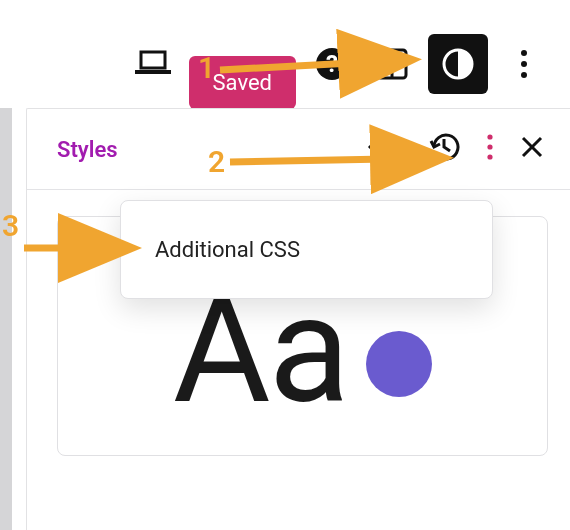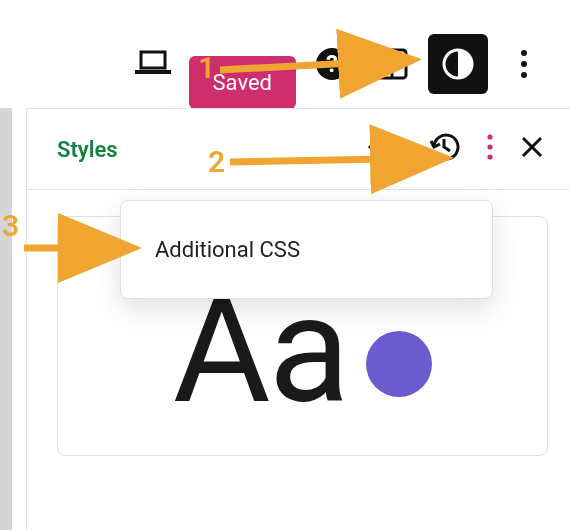--- a/index.html
+++ b/index.html
@@ -12,21 +12,21 @@
   .btn-dark { background: #111; color: #fff; width: 60px; height: 60px; border-radius: 6px; display: flex; align-items: center; justify-content: center; }
   .icon-wrap { width: 48px; height: 48px; display: flex; align-items: center; justify-content: center; }
 
   
   .panel-outer { position: absolute; left: 0; right: 0; top: 108px; bottom: 0; display: flex; }
   .gutter { width: 12px; background: #d5d5d7; height: 100%; }
   .spacer { width: 14px; }
   .panel { flex: 1; background: #fff; border: 1px solid #e2e2e4; border-right: none; border-bottom: none; border-radius: 2px 0 0 0; position: relative; }
 
   .panel-header { display: flex; align-items: center; justify-content: space-between; padding: 22px 26px 22px 30px; border-bottom: 1px solid #e3e3e6; }
-  .panel-title { font-size: 22px; font-weight: 600; color: #15803d; }
+  .panel-title { font-size: 22px; font-weight: 600; color: #a21caf; }
   .panel-actions { display: flex; align-items: center; gap: 26px; }
 
   .panel-body { padding: 26px 22px 0 30px; position: relative; }
   .style-card { background: #fff; border: 1px solid #e0e0e3; border-radius: 8px; padding: 18px 0 30px 0; display: flex; align-items: flex-end; gap: 18px; justify-content: center; height: 240px; overflow: hidden; }
   .sample-text { font-size: 150px; font-weight: 400; color: #1a1a1a; line-height: 1; letter-spacing: -2px; }
   .circle { width: 66px; height: 66px; border-radius: 50%; background: #6a5bcf; margin-bottom: 28px; }
 
   
   .popup { position: absolute; left: 120px; top: 200px; width: 373px; background: #fff; border: 1px solid #e0e0e3; border-radius: 8px; box-shadow: 0 10px 28px rgba(0,0,0,0.12); padding: 18px 0; z-index: 5; }
   .popup-item { padding: 18px 34px; font-size: 22px; color: #222; cursor: pointer; }

